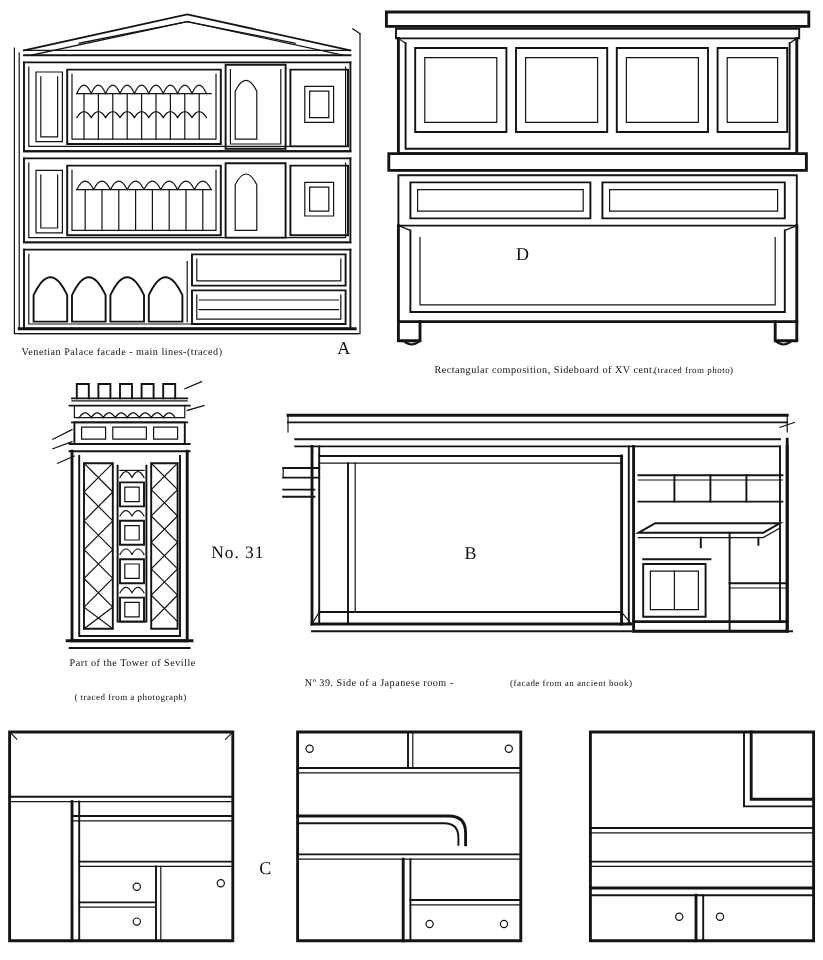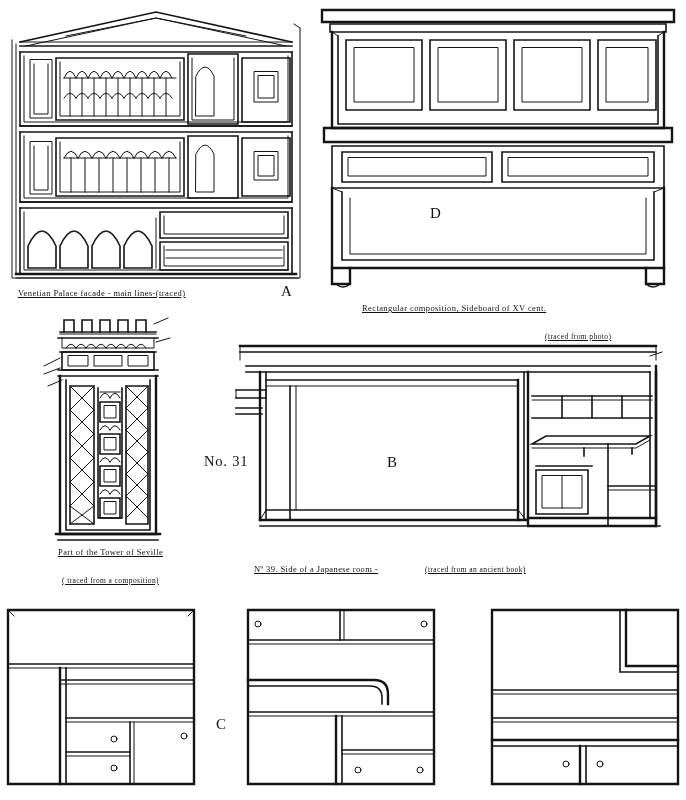--- a/index.html
+++ b/index.html
@@ -22,37 +22,35 @@
   }
   .fig {
     position: absolute;
   }
   .cap {
     position: absolute;
     font-family: "Liberation Serif", serif;
     color: #111;
     letter-spacing: 0.4px;
     white-space: nowrap;
-    text-decoration: underline;
   }
   .cap.small { font-size: 8.5px; }
   .cap.tiny { font-size: 7.5px; }
   .letter {
     position: absolute;
     font-family: "Liberation Serif", serif;
     font-size: 15px;
     color: #111;
   }
   .label-no31 {
     position: absolute;
     font-family: "Liberation Serif", serif;
     font-size: 14.5px;
     letter-spacing: 0.8px;
     color: #111;
-    margin-left: 28px;
   }
   svg { display: block; overflow: visible; }
   .ln { stroke: #141414; fill: none; stroke-linecap: square; }
   .thin { stroke-width: 1; }
   .med { stroke-width: 1.6; }
   .thick { stroke-width: 2.4; }
   .nofill { fill: none; }
 </style>
 </head>
 <body>
@@ -188,21 +186,21 @@
       <path class="ln thick" d="M330,266 L330,282 L348,282 L348,266"></path>
       <path class="ln med" d="M20,282 q7,6 14,0"></path>
       <path class="ln med" d="M330,282 q7,6 14,0"></path>
 
       <path class="ln thin" d="M16,30 L22,34 M348,30 L342,34"></path>
       <path class="ln thin" d="M16,186 L26,190 M348,186 L338,190"></path>
     </svg>
   </div>
   <div class="letter" style="left:430px; top:205px;">D</div>
   <div class="cap small" style="left:362px; top:303px;">Rectangular composition, Sideboard of XV cent.</div>
-  <div class="cap tiny" style="left:545px; top:304px;margin-top:28px;">(traced from photo)</div>
+  <div class="cap tiny" style="left:545px; top:304px;">(traced from photo)</div>
 
   <div class="fig" style="left:44px; top:312px;">
     <svg width="140" height="248" viewBox="0 0 140 248">
 
       <path class="ln med" d="M20,20 L20,8 L30,8 L30,20 M38,20 L38,8 L48,8 L48,20 M56,20 L56,8 L66,8 L66,20 M74,20 L74,8 L84,8 L84,20 M92,20 L92,8 L102,8 L102,20"></path>
       <path class="ln med" d="M16,20 L112,20"></path>
       <path class="ln med" d="M14,26 L114,26"></path>
       <path class="ln thin" d="M16,22 L112,22"></path>
 
       <path class="ln thin" d="M18,26 L18,36 L110,36 L110,26"></path>
@@ -241,21 +239,21 @@
       <path class="ln thin" d="M60,190 L60,202 L72,202 L72,190 Z"></path>
 
       <path class="ln thick" d="M12,222 L116,222"></path>
       <path class="ln med" d="M14,228 L114,228"></path>
 
       <path class="ln thin" d="M0,54 L16,46 M0,62 L16,56 M4,74 L18,68"></path>
       <path class="ln thin" d="M110,12 L124,6 M112,30 L126,26"></path>
     </svg>
   </div>
   <div class="cap small" style="left:58px; top:547px;">Part of the Tower of Seville</div>
-  <div class="cap tiny" style="left:62px; top:576px;">( traced from a composition)</div>
+  <div class="cap tiny" style="left:62px; top:576px;">( traced from a photograph)</div>
 
   <div class="label-no31" style="left:176px; top:453px;">No. 31</div>
 
   <div class="fig" style="left:236px; top:336px;">
     <svg width="430" height="216" viewBox="0 0 430 216">
 
       <path class="ln thick" d="M4,10 L420,10"></path>
       <path class="ln med" d="M4,16 L420,16"></path>
       <path class="ln thin" d="M4,10 L4,24 M420,10 L420,24"></path>
 
@@ -307,21 +305,21 @@
       <path class="ln med" d="M292,190 L424,190"></path>
 
       <path class="ln thick" d="M420,30 L420,190"></path>
       <path class="ln med" d="M414,36 L414,182"></path>
 
       <path class="ln thin" d="M414,20 L426,16"></path>
     </svg>
   </div>
   <div class="letter" style="left:387px; top:454px;">B</div>
   <div class="cap small" style="left:254px; top:564px;">Nº 39.   Side of a Japanese room -</div>
-  <div class="cap tiny" style="left:425px; top:565px;">(traced from an ancient book)</div>
+  <div class="cap tiny" style="left:425px; top:565px;">(facade from an ancient book)</div>
 
   <div class="fig" style="left:4px; top:606px;">
     <svg width="194" height="182" viewBox="0 0 194 182">
       <path class="ln thick" d="M4,4 L190,4 L190,178 L4,178 Z"></path>
       <path class="ln med" d="M4,58 L190,58"></path>
       <path class="ln thin" d="M4,62 L190,62"></path>
       <path class="ln thick" d="M56,62 L56,178"></path>
       <path class="ln med" d="M62,62 L62,178"></path>
       <path class="ln med" d="M56,74 L190,74"></path>
       <path class="ln thin" d="M56,78 L190,78"></path>

